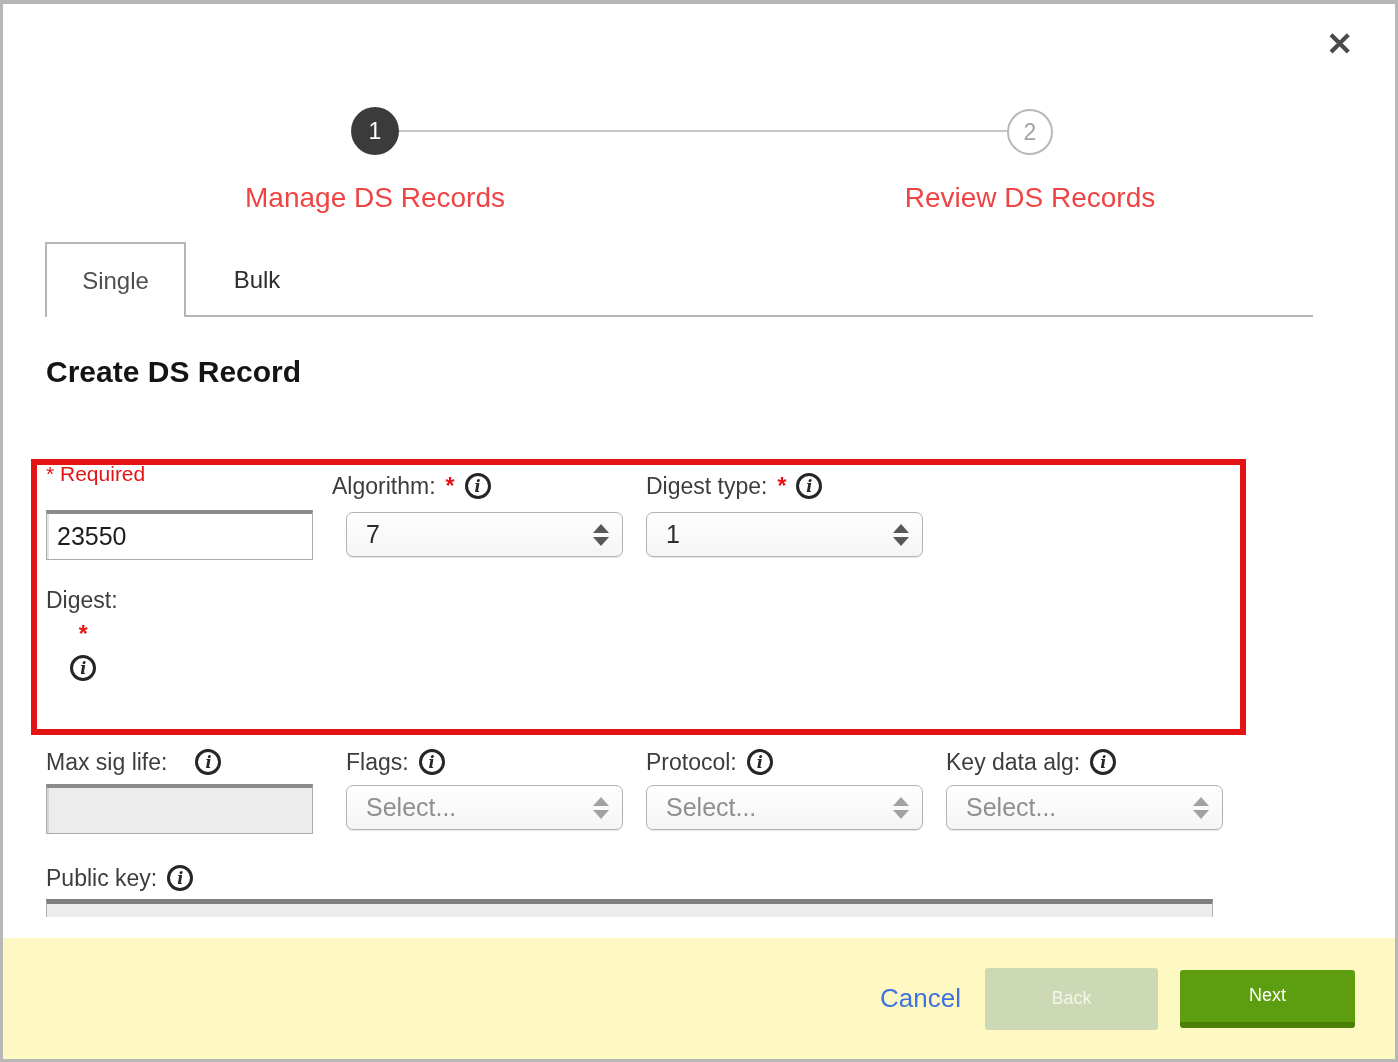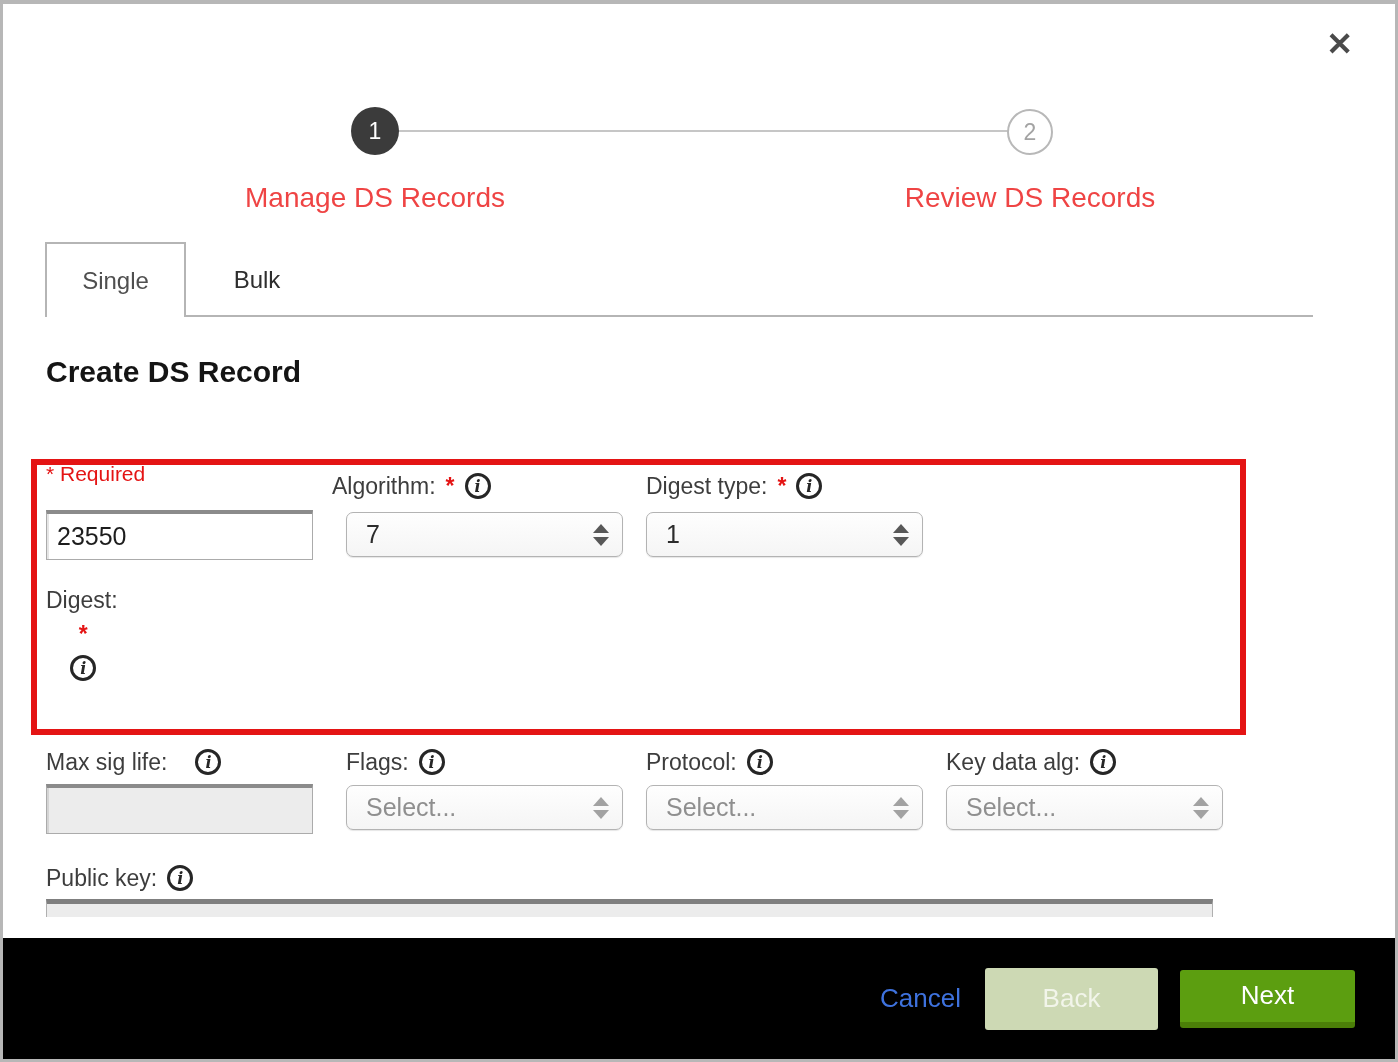--- a/index.html
+++ b/index.html
@@ -102,28 +102,28 @@
     background:repeating-linear-gradient(135deg, transparent 0 3px, #a9a9a9 3px 5px);
     clip-path:polygon(100% 0, 100% 100%, 0 100%);
   }
   .pubkey-area {
     position:absolute; left:43px; top:895px; width:1167px; height:18px;
     background:#ececec; border:1px solid #b0b0b0; border-top:5px solid #7f7f7f; border-bottom:none;
   }
 
   
   .footer {
-    position:absolute; left:0; right:0; bottom:0; height:121px; background:#000000;
+    position:absolute; left:0; right:0; bottom:0; height:121px; background:#fef9c3;
     display:flex; align-items:center; justify-content:flex-end;
     padding-right:40px; gap:22px;
   }
   .cancel-link { font-size:26px; color:#3e72de; cursor:pointer; margin-right:2px; }
   .btn {
     display:flex; align-items:center; justify-content:center;
-    font-size:26px; border-radius:3px; cursor:pointer; border:none;
+    font-size:18px; border-radius:3px; cursor:pointer; border:none;
     font-family:"Liberation Sans", sans-serif;
   }
   .btn-back { width:173px; height:62px; background:#cdd9b4; color:#f2f5ea; }
   .btn-next { width:175px; height:58px; background:#5c9e10; border-bottom:6px solid #4b7f08; color:#fff; }
 </style>
 </head>
 <body>
 
 <div class="modal">
 

